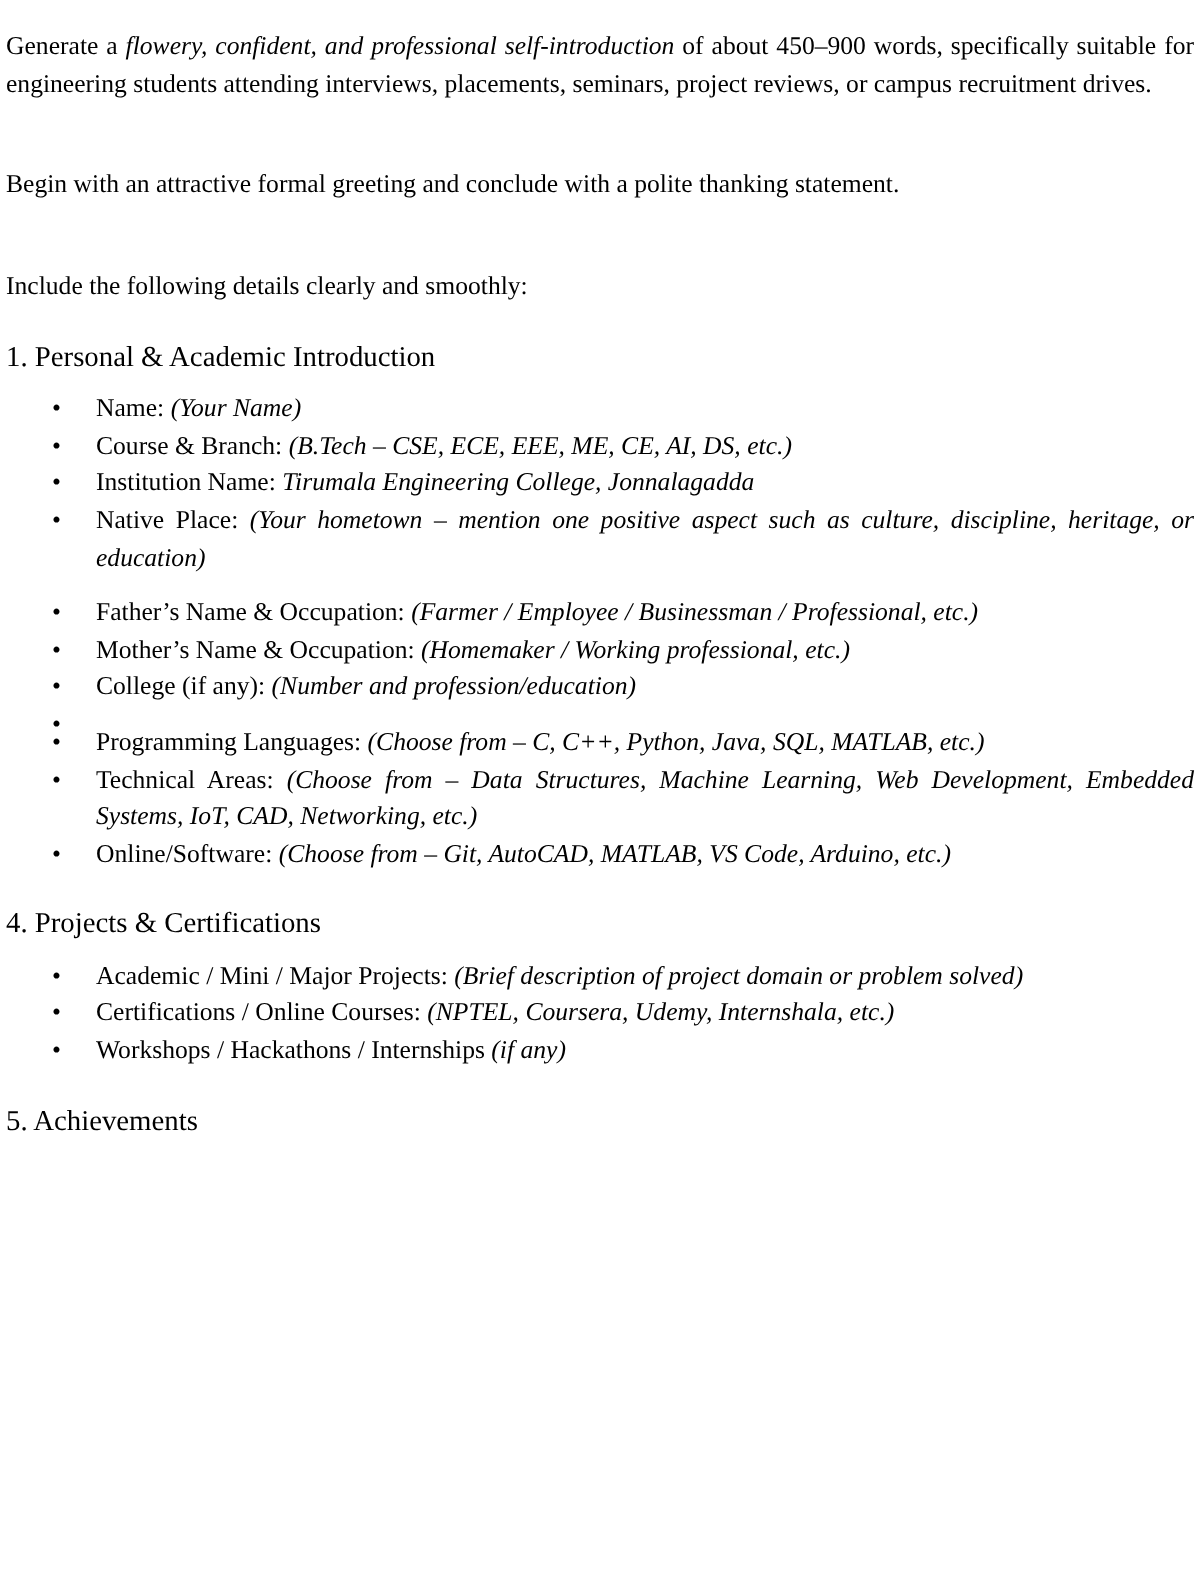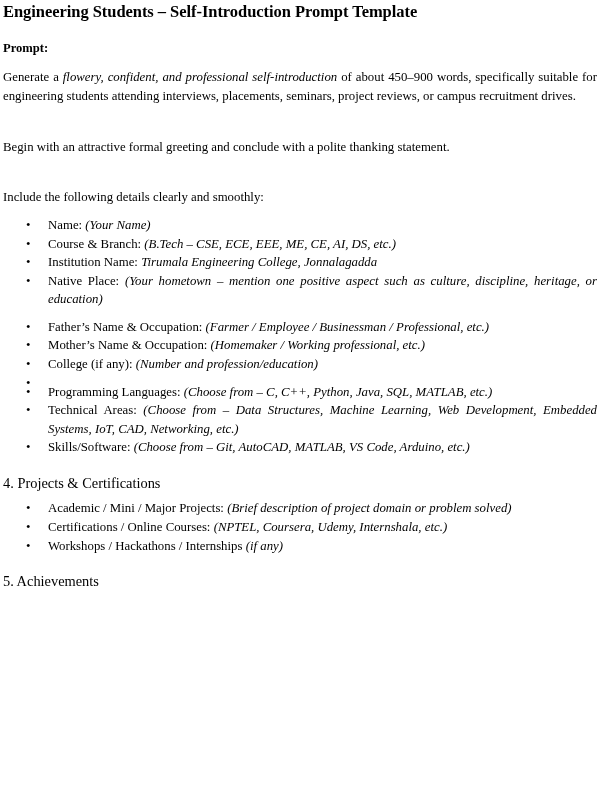--- a/index.html
+++ b/index.html
@@ -80,49 +80,48 @@
   i, .i { font-style: italic; }
 
   
   .justify-all { text-align: justify; text-align-last: left; }
 </style>
 </head>
 <body>
 
 <div class="page">
 
-  <h1 class="doc-title">Engineering Students – Self-Introduction Prompt Template</h1>
 
-  <div class="label-bold">Prompt:</div>
 
   <p class="para"><span>Generate a </span><i>flowery, confident, and professional self-introduction</i><span> of about 450–900 words, specifically suitable for engineering students attending interviews, placements, seminars, project reviews, or campus recruitment drives.</span></p>
 
   <p class="para single">Begin with an attractive formal greeting and conclude with a polite thanking statement.</p>
 
 
   <p class="para single">Include the following details clearly and smoothly:</p>
 
+  <h2 class="section-head">1. Personal &amp; Academic Introduction</h2>
   <ul class="bullets">
     <li><span class="bullet-dot">•</span><span>Name: </span><i>(Your Name)</i></li>
     <li><span class="bullet-dot">•</span><span>Course &amp; Branch: </span><i>(B.Tech  – CSE, ECE, EEE, ME, CE, AI, DS, etc.)</i></li>
     <li><span class="bullet-dot">•</span><span>Institution Name: </span><i>Tirumala Engineering College, Jonnalagadda</i></li>
     <li class="justify-all"><span class="bullet-dot">•</span><span>Native Place: </span><i>(Your hometown – mention one positive aspect such as culture, discipline, heritage, or education)</i></li>
   </ul>
 
   <ul class="bullets">
     <li><span class="bullet-dot">•</span><span>Father’s Name &amp; Occupation: </span><i>(Farmer / Employee / Businessman / Professional, etc.)</i></li>
     <li><span class="bullet-dot">•</span><span>Mother’s Name &amp; Occupation: </span><i>(Homemaker / Working professional, etc.)</i></li>
     <li><span class="bullet-dot">•</span><span>College (if any): </span><i>(Number and profession/education)</i></li>
     <li><span class="bullet-dot">•</span><i></i></li>
   </ul>
 
   <ul class="bullets">
     <li><span class="bullet-dot">•</span><span>Programming Languages: </span><i>(Choose from – C, C++, Python, Java, SQL, MATLAB, etc.)</i></li>
     <li class="justify-all"><span class="bullet-dot">•</span><span>Technical Areas: </span><i>(Choose from – Data Structures, Machine Learning, Web Development, Embedded Systems, IoT, CAD, Networking, etc.)</i></li>
-    <li><span class="bullet-dot">•</span><span>Skills/Software: </span><i>(Choose from – Git, AutoCAD, MATLAB, VS Code, Arduino, etc.)</i></li>
+    <li><span class="bullet-dot">•</span><span>Online/Software: </span><i>(Choose from – Git, AutoCAD, MATLAB, VS Code, Arduino, etc.)</i></li>
   </ul>
 
   <h2 class="section-head">4. Projects &amp; Certifications</h2>
   <ul class="bullets">
     <li class="justify-all"><span class="bullet-dot">•</span><span>Academic / Mini / Major Projects: </span><i>(Brief description of project domain or problem solved)</i></li>
     <li><span class="bullet-dot">•</span><span>Certifications / Online Courses: </span><i>(NPTEL, Coursera, Udemy, Internshala, etc.)</i></li>
     <li><span class="bullet-dot">•</span><span>Workshops / Hackathons / Internships </span><i>(if any)</i></li>
   </ul>
 
   <h2 class="section-head">5. Achievements</h2>

